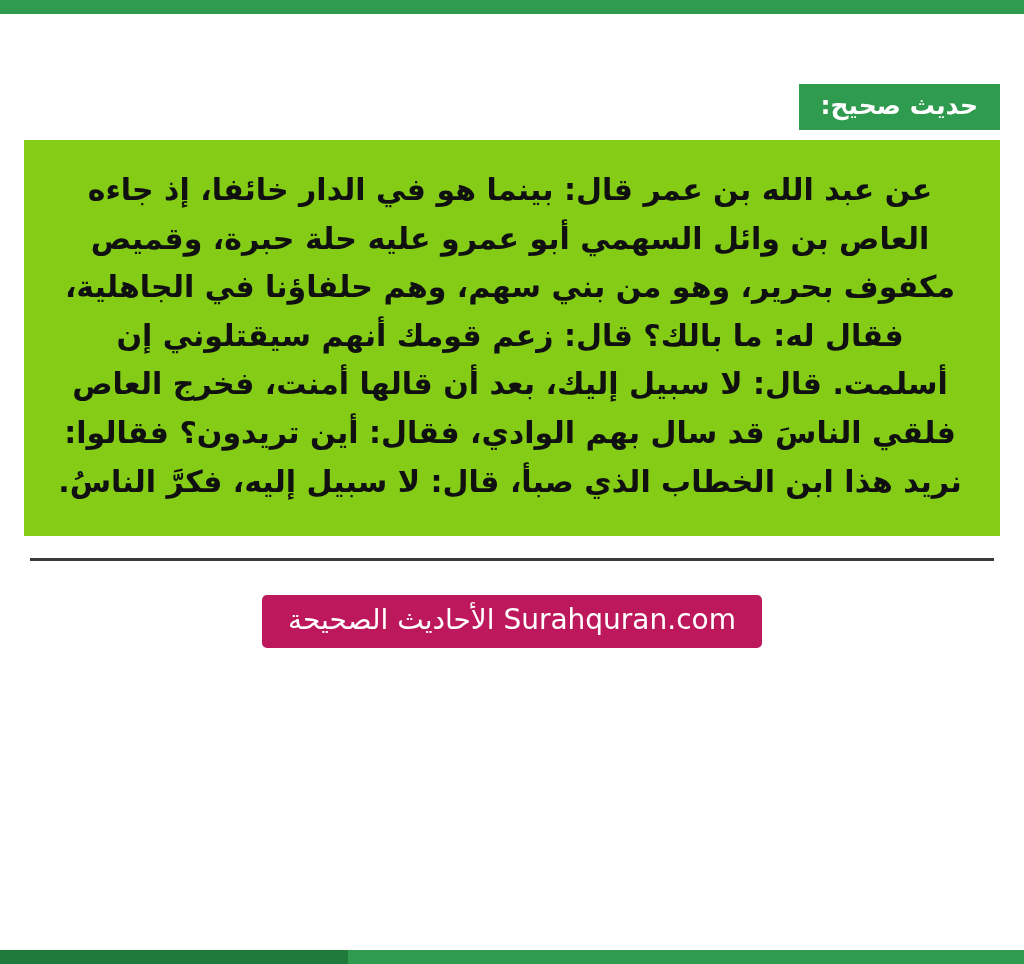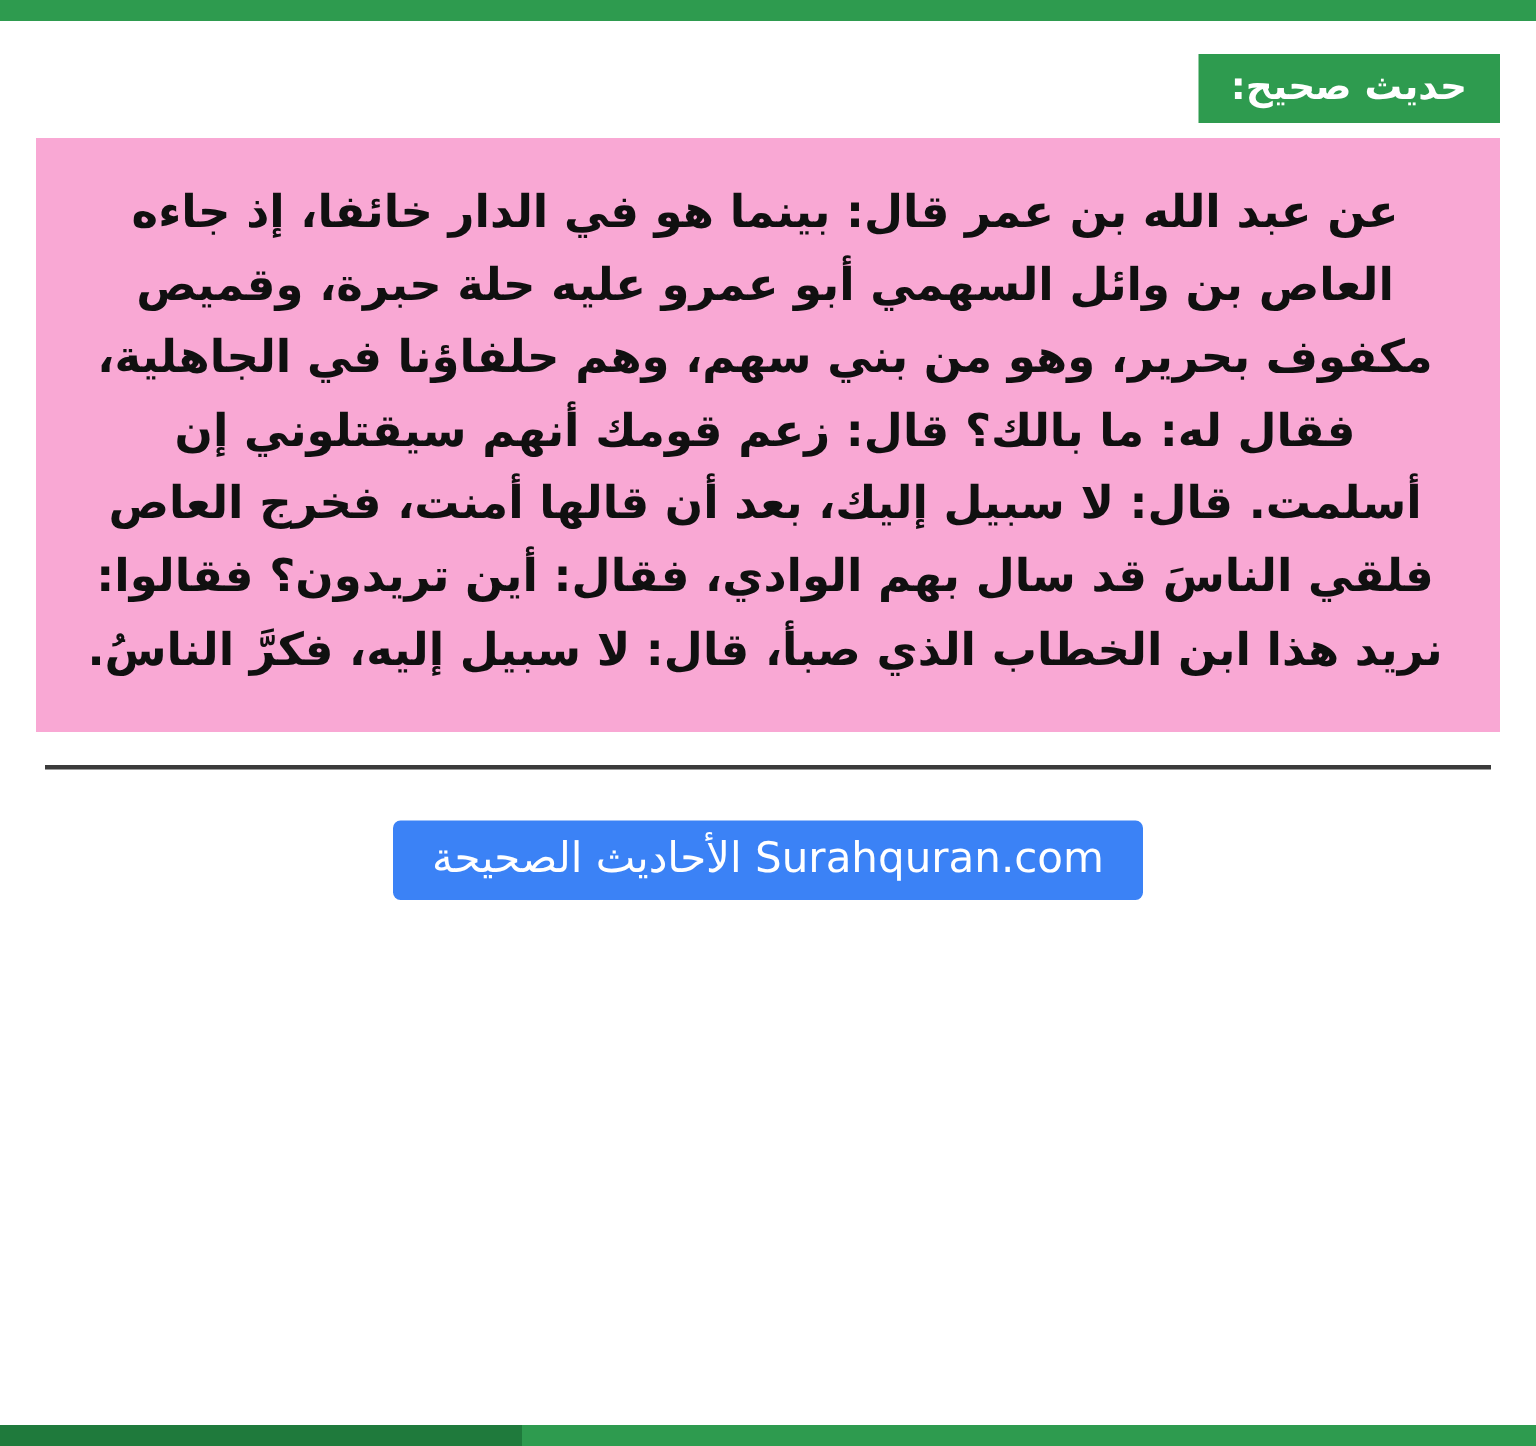--- a/index.html
+++ b/index.html
@@ -53,26 +53,27 @@
     direction: rtl;
   }
   .grade-badge {
     background: #2e9b4f;
     color: #ffffff;
     font-size: 25px;
     font-weight: bold;
     padding: 9px 22px 12px 22px;
     line-height: 1;
     white-space: nowrap;
+    margin-top: 48px;
   }
 
   
   .hadith-box {
     margin-top: 10px;
-    background: #f9a8d4;
+    background: #84cc16;
     padding: 26px 34px 30px 30px;
     box-sizing: border-box;
   }
   .hadith-text {
     font-size: 30px;
     font-weight: bold;
     line-height: 1.62;
     color: #101010;
     text-align: center;
     direction: rtl;
@@ -102,21 +103,21 @@
     color: #2e9b4f;
   }
 
   
   .footer-row {
     display: flex;
     justify-content: center;
     margin-top: 34px;
   }
   .footer-badge {
-    background: #3b82f6;
+    background: #be185d;
     color: #ffffff;
     font-size: 28px;
     padding: 8px 26px 12px 26px;
     border-radius: 5px;
     direction: rtl;
     white-space: nowrap;
     text-align: center;
   }
   .footer-badge .site {
     direction: ltr;

